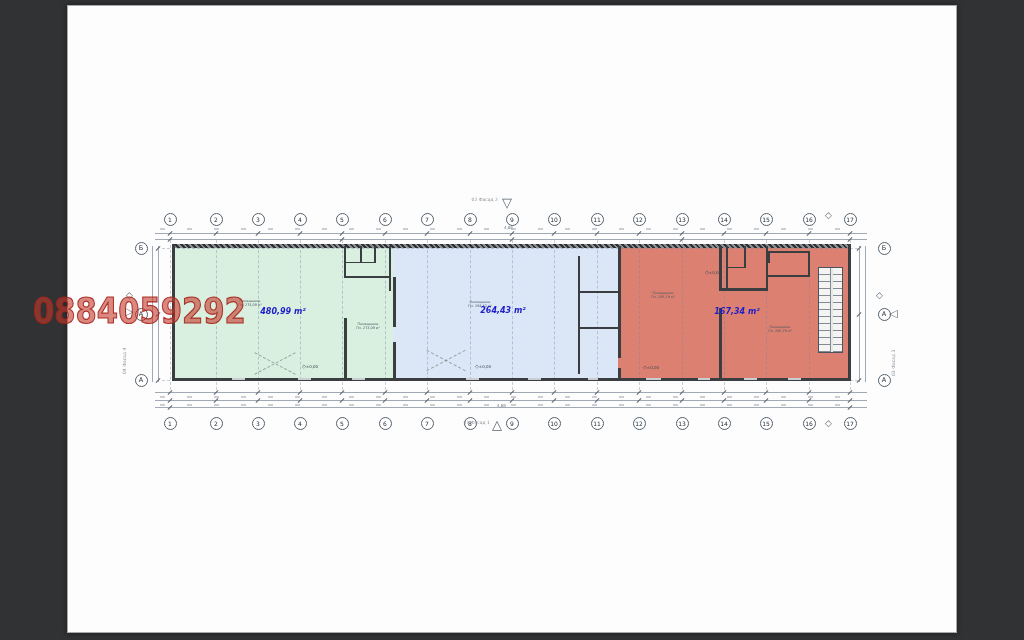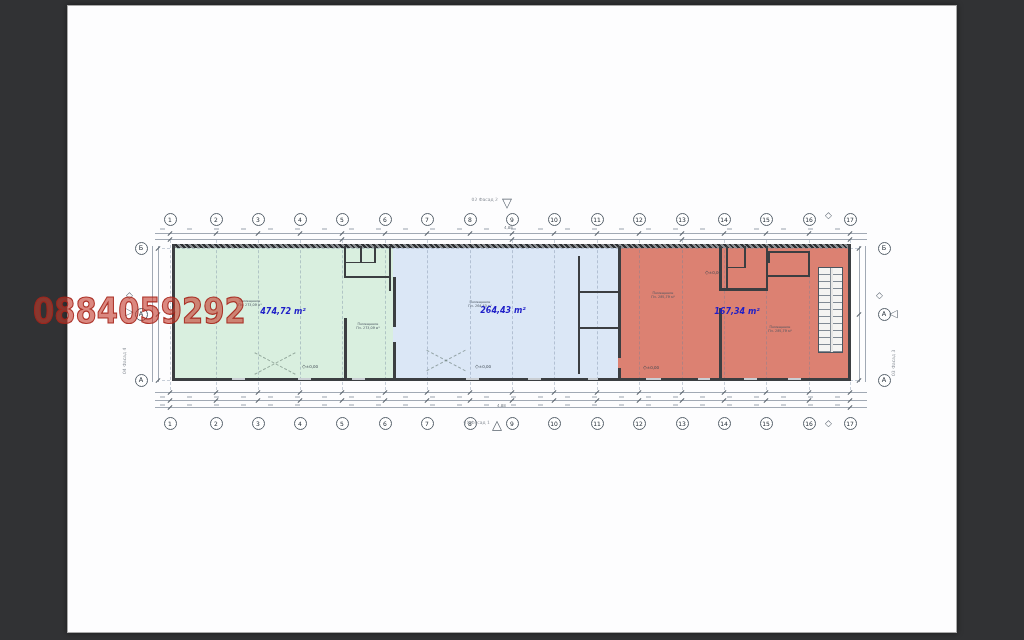--- a/index.html
+++ b/index.html
@@ -273,21 +273,21 @@
 
   <div class="xcross" style="left:252px;top:348px;width:46px;height:29px;">
       <i></i>
       <i></i>
     </div>
   <div class="xcross" style="left:424px;top:344px;width:44px;height:31px;">
       <i></i>
       <i></i>
     </div>
 
-  <div class="area-label" style="left: 238px; top: 307px; color: rgb(30, 30, 200);">474,72 m²</div>
+  <div class="area-label" style="left: 238px; top: 307px; color: rgb(30, 30, 200);">480,99 m²</div>
   <div class="area-label" style="left: 458px; top: 306px; color: rgb(30, 30, 200);">264,43 m²</div>
   <div class="area-label" style="left: 692px; top: 307px; color: rgb(30, 30, 200);">167,34 m²</div>
 
   <div class="fac-label" style="left:440px;top:197px;width:58px;text-align:right;">02 Фасад 2</div>
   <div class="tri" style="left:502px;top:196px;font-size:13px;">▽</div>
   <div class="dimnum" style="left:504px;top:225px;">4,88</div>
 
   <div class="fac-label" style="left:446px;top:420px;width:44px;text-align:right;">01 Фасад 1</div>
   <div class="tri" style="left:492px;top:418px;font-size:13px;">△</div>
   <div class="dimnum" style="left:497px;top:403px;">4,88</div>

